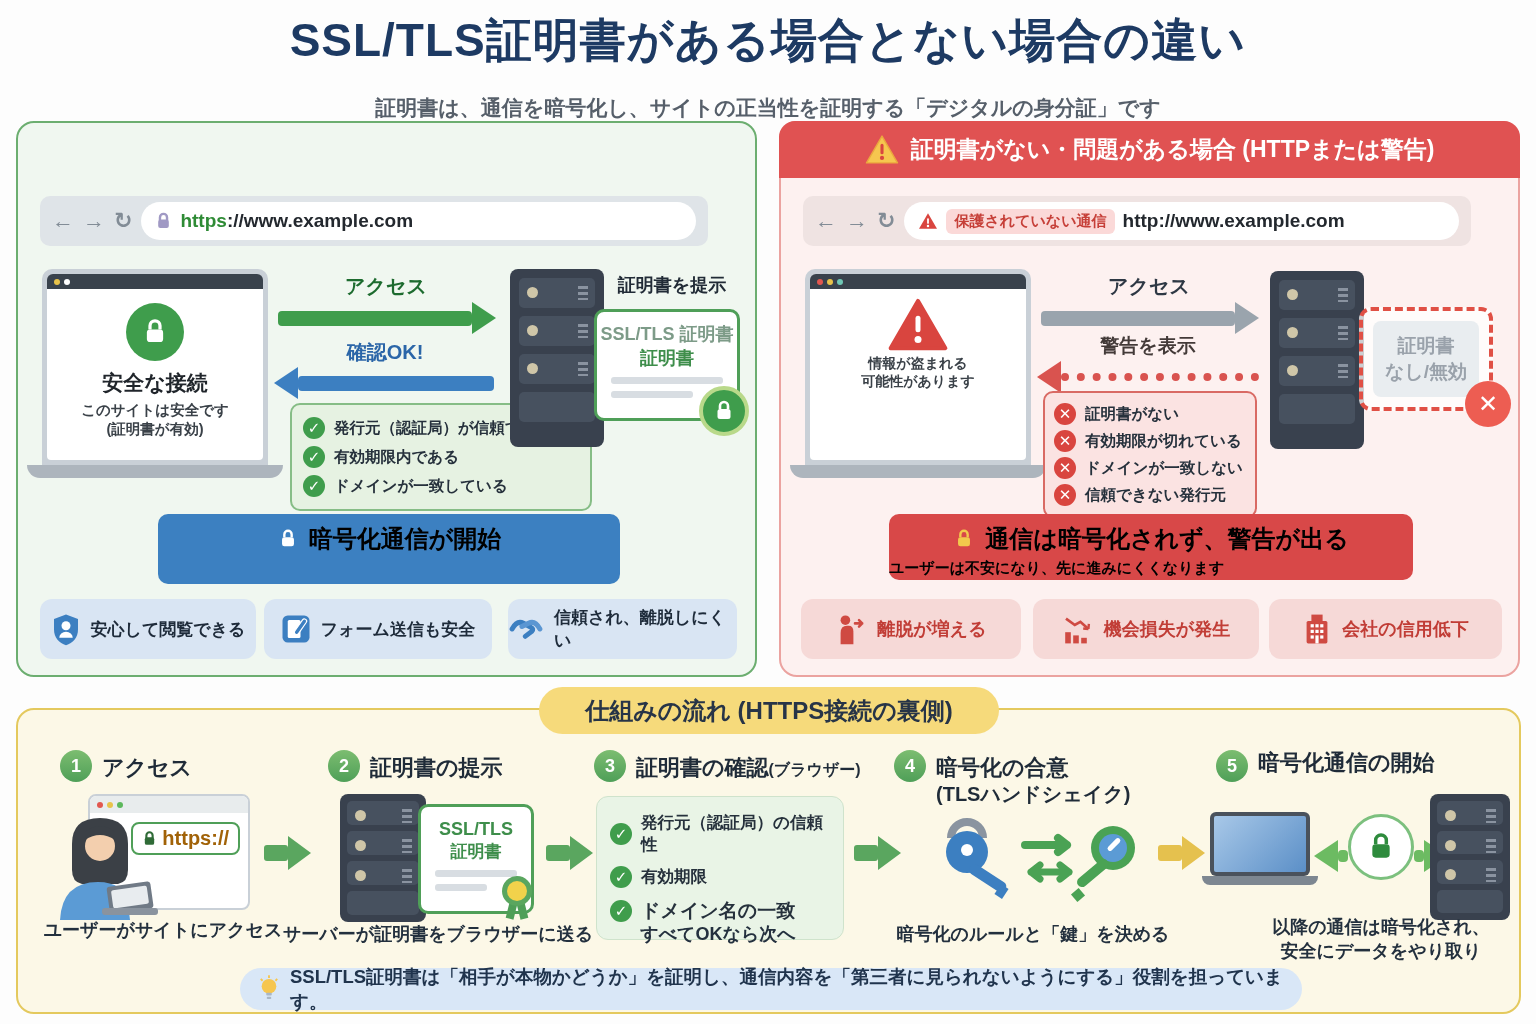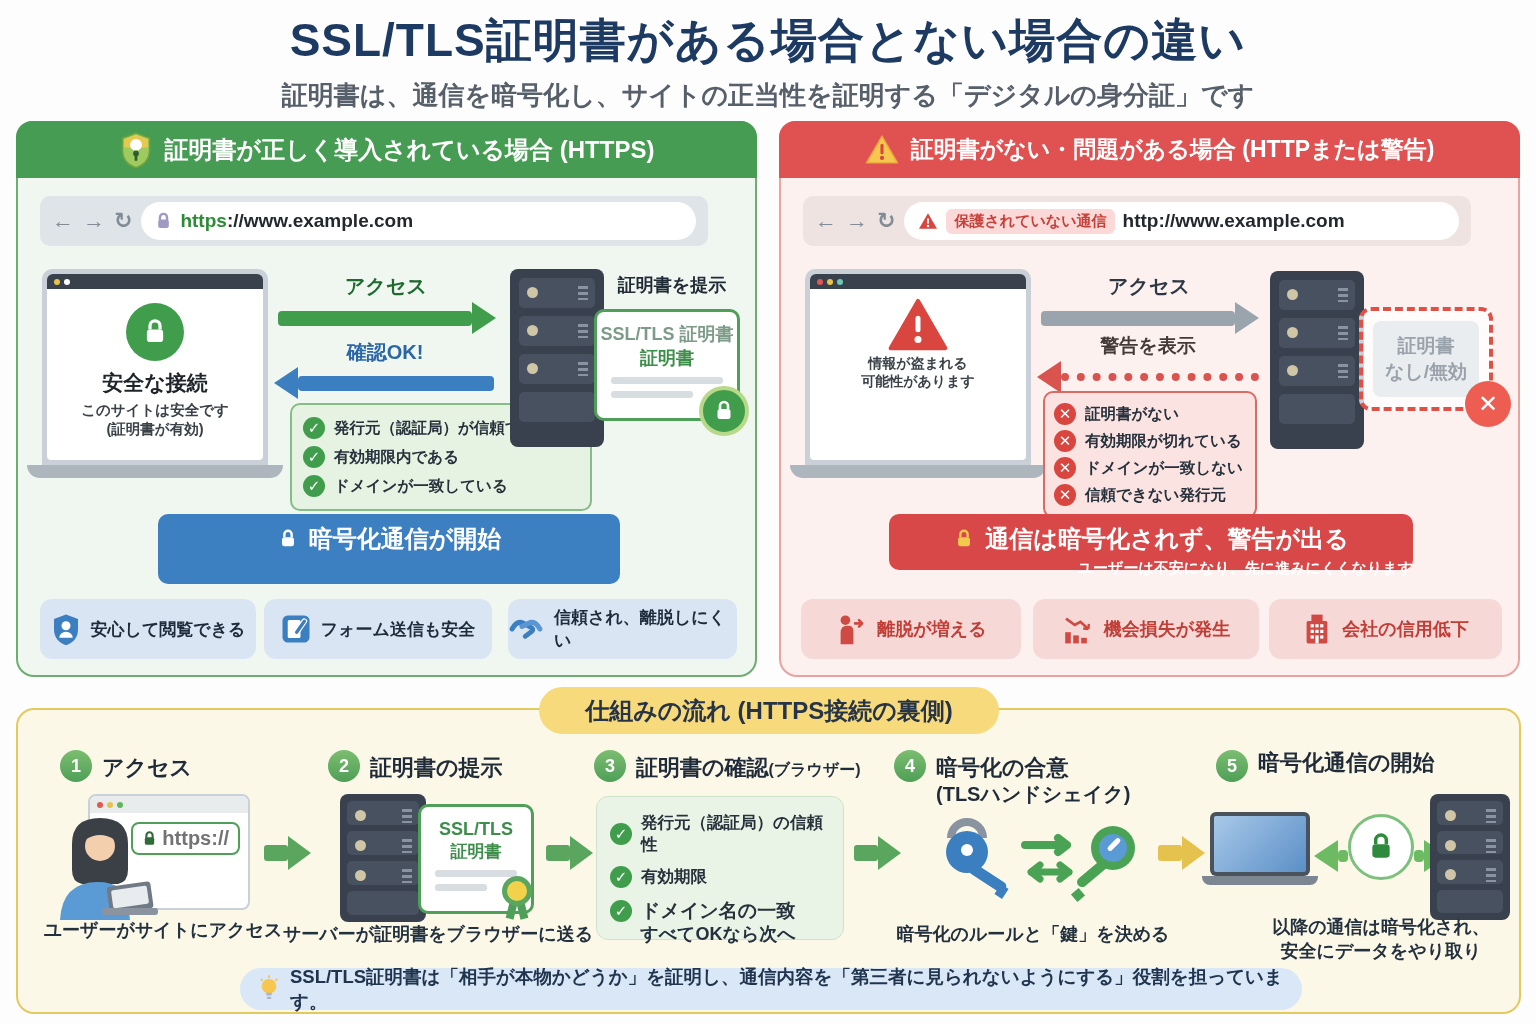--- a/index.html
+++ b/index.html
@@ -4,21 +4,21 @@
 <style>
   html,body{margin:0;padding:0;background:#fff;}
   *{box-sizing:border-box;}
   #canvas{position:relative;width:1536px;height:1024px;background:#fdfdfd;overflow:hidden;
           font-family:"Liberation Sans","DejaVu Sans",sans-serif;color:#222;}
   .abs{position:absolute;}
   .ctr{text-align:center;}
 
   
   .page-title{left:0;top:10px;width:100%;font-size:46px;font-weight:800;color:#1d3a63;letter-spacing:1px;}
-  .page-subtitle{left:0;top:78px;width:100%;font-size:26px;font-weight:700;color:#565f6a;}
+  .page-subtitle{left:0;top:94px;width:100%;font-size:21px;font-weight:700;color:#565f6a;}
 
   
   .panel{border-radius:18px;}
   .panel-head{position:absolute;left:-2px;top:-2px;right:-2px;height:57px;border-radius:16px 16px 0 0;
               display:flex;align-items:center;justify-content:center;gap:12px;color:#fff;font-weight:800;}
   .browser{position:absolute;height:50px;border-radius:10px;display:flex;align-items:center;padding:0 12px;gap:9px;}
   .nav-glyph{font-size:22px;font-weight:700;color:#828c96;line-height:1;}
   .urlpill{background:#fff;border-radius:20px;height:38px;flex:1;display:flex;align-items:center;padding:0 14px;gap:8px;
            font-size:19px;font-weight:700;color:#23282e;}
 
@@ -48,21 +48,21 @@
 
   
   .listbox{border-radius:10px;padding:8px 11px;}
   .lrow{display:flex;align-items:center;gap:9px;}
   .ck,.cx{width:22px;height:22px;border-radius:50%;color:#fff;font-size:15px;font-weight:800;
           display:flex;align-items:center;justify-content:center;flex:none;}
   .ck{background:#3f9d4c;} .cx{background:#d9453f;}
   .ltext{font-size:15.5px;font-weight:700;color:#26313c;}
 
   
-  .banner{border-radius:10px;color:#ffffff;text-align:right;padding-top:9px;}
+  .banner{border-radius:10px;color:#000000;text-align:left;padding-top:9px;}
   .banner .b1{font-size:24px;font-weight:800;display:flex;align-items:center;justify-content:center;gap:10px;}
   .banner .b2{font-size:15px;font-weight:700;margin-top:4px;}
   .chip{height:60px;border-radius:12px;display:flex;align-items:center;justify-content:center;gap:10px;}
   .chip-label{font-size:17px;font-weight:800;}
 
   
   .cert{background:#fff;border:3px solid #4f9f58;border-radius:10px;text-align:center;position:relative;}
   .cert-line{height:7px;background:#d8dde2;border-radius:3px;margin:7px 14px 0;}
   .cert-line.short{margin-right:44px;}
   .lockbadge{position:absolute;width:50px;height:50px;border-radius:50%;background:#3f9d4c;border:4px solid #b9d98a;
@@ -72,43 +72,31 @@
   .stepnum{width:32px;height:32px;border-radius:50%;background:linear-gradient(#7cbd70,#4f9f58);color:#fff;
            font-weight:800;font-size:18px;display:flex;align-items:center;justify-content:center;}
   .steptitle{font-size:22px;font-weight:800;color:#1f2b38;}
   .stepcap{font-size:18px;font-weight:800;color:#23303e;text-align:center;}
   .farrow{display:flex;align-items:center;}
   .fbar{width:24px;height:16px;border-radius:3px;}
   .fhead{width:0;height:0;border-top:17px solid transparent;border-bottom:17px solid transparent;border-left:23px solid;}
   .mini-browser{background:#fff;border:2px solid #c9d0d7;border-radius:8px;}
   .mb-bar{height:17px;background:#e8eced;border-radius:6px 6px 0 0;display:flex;align-items:center;gap:4px;padding:0 7px;}
   .httpsbadge{border:2.5px solid #4f9f58;border-radius:8px;background:#fff;display:flex;align-items:center;gap:5px;
-              padding:3px 9px;font-size:20px;font-weight:800;color:#737373;}
+              padding:3px 9px;font-size:20px;font-weight:800;color:#a16207;}
 </style>
 </head>
 <body>
 
 <div id="canvas">
 
   <div class="abs page-title ctr">SSL/TLS証明書がある場合とない場合の違い</div>
   <div class="abs page-subtitle ctr">証明書は、通信を暗号化し、サイトの正当性を証明する「デジタルの身分証」です</div>
 
   <section class="abs panel" style="left:16px;top:121px;width:741px;height:556px;background:#f0f7f0;border:2px solid #6cae70;">
-    <div class="panel-head" style="background:#459c52;font-size:24px;">
-      <span style="display:flex;">
-        <svg width="34" height="38" viewBox="0 0 40 44">
-            <path d="M20 2 L36 8 V22 C36 33 29 40 20 43 C11 40 4 33 4 22 V8 Z" fill="#9fca5f" stroke="#6aa23e" stroke-width="2"></path>
-            <path d="M20 4 L34 9 V19 H6 V9 Z" fill="#f2c94c" opacity="0.85"></path>
-            <circle cx="20" cy="16" r="7" fill="#fff"></circle>
-            <circle cx="20" cy="26" r="3.4" fill="#2f5d33"></circle>
-            <rect x="18.4" y="27" width="3.2" height="8" rx="1.6" fill="#2f5d33"></rect>
-          </svg>
-      </span>
-      <span>証明書が正しく導入されている場合 (HTTPS)</span>
-    </div>
 
     <div class="browser" style="left:22px;top:73px;width:668px;background:#dfe4e8;">
       <span class="nav-glyph">←</span>
       <span class="nav-glyph">→</span>
       <span class="nav-glyph">↻</span>
       <div class="urlpill">
         <span style="display:flex;">
           <svg width="17" height="20" viewBox="0 0 24 26">
               <path d="M7 12 V8 a5 5 0 0 1 10 0 v4" fill="none" stroke="#a099c4" stroke-width="3.4"></path>
               <rect x="4.5" y="11" width="15" height="12" rx="3" fill="#a099c4"></rect>
@@ -316,21 +304,21 @@
         <div class="slot blank"></div>
     </div>
     <div class="abs" style="left:578px;top:184px;width:134px;height:104px;border:4px dashed #e05045;border-radius:12px;background:rgba(255,255,255,.75);padding:10px;">
       <div style="background:#e9edf0;border-radius:8px;height:76px;display:flex;flex-direction:column;align-items:center;justify-content:center;font-size:19px;font-weight:800;color:#9aa2ab;line-height:1.35;">
         <div>証明書</div>
         <div>なし/無効</div>
       </div>
       <div style="position:absolute;right:-22px;bottom:-20px;width:46px;height:46px;border-radius:50%;background:#ed5d52;color:#fff;font-size:24px;font-weight:800;display:flex;align-items:center;justify-content:center;">✕</div>
     </div>
 
-    <div class="abs banner" style="left:108px;top:391px;width:524px;height:56px;background:#d84848;">
+    <div class="abs banner" style="left:108px;top:391px;width:524px;height:66px;background:#d84848;">
       <div class="b1">
         <span style="display:flex;">
             <svg width="22" height="22" viewBox="0 0 24 24">
               <path d="M8 10 V7 a4 4 0 0 1 8 0 v3" fill="none" stroke="#f2c94c" stroke-width="2.6"></path>
               <rect x="5.5" y="10" width="13" height="10" rx="2.5" fill="#f2c94c"></rect>
             </svg>
           </span>
         <span>通信は暗号化されず、警告が出る</span>
       </div>
       <div class="b2">ユーザーは不安になり、先に進みにくくなります</div>

